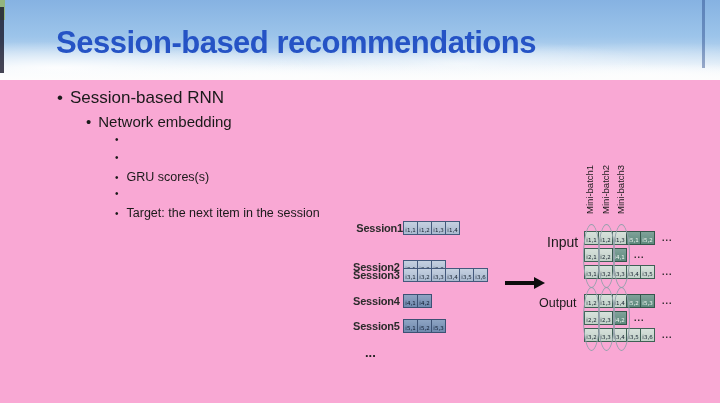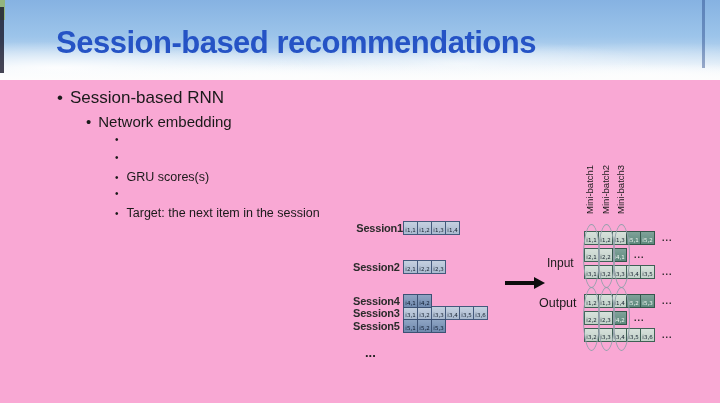--- a/index.html
+++ b/index.html
@@ -47,21 +47,21 @@
   }
   .cell.slight { background:linear-gradient(180deg,#c5d0e0,#a9b9cf); }
   .cell.sdark  { background:linear-gradient(180deg,#8ea4c3,#7089ae); border-color:#3c5174; color:#0e1a2e; }
   .cell.mlight { background:linear-gradient(180deg,#d7e1db,#c1d0c8); border-color:#3f6055; }
   .cell.mdark  { background:linear-gradient(180deg,#7fa299,#5d887c); border-color:#35564c; color:#eef4f0; }
   #sessions-more { position:absolute; left:365px; top:345px; font-size:13px; font-weight:700; color:#222; }
   
   #arrow { position:absolute; left:505px; top:281px; width:30px; height:4px; background:#0d0d0d; }
   #arrow:after { content:""; position:absolute; right:-10px; top:-4px; border-left:11px solid #0d0d0d;
     border-top:6px solid transparent; border-bottom:6px solid transparent; }
-  #input-label  { position:absolute; left:547px; top:256px; font-size:12px; color:#1a1a1a; }
+  #input-label  { position:absolute; left:547px; top:234px; font-size:14px; color:#1a1a1a; }
   #output-label { position:absolute; left:539px; top:296px; font-size:12.5px; color:#1a1a1a; }
   
   .vlabel {
     position:absolute; top:150px; height:64px; writing-mode:vertical-rl; transform:rotate(180deg);
     font-size:9.5px; color:#1a1a1a; white-space:nowrap; letter-spacing:0; line-height:12px;
   }
   
   .matrix { position:absolute; left:584px; }
   #input-matrix  { top:231px; }
   #output-matrix { top:294px; }
@@ -123,21 +123,21 @@
         </div>
       </div>
       <div class="session-row" style="top: 43px;">
         <div class="session-label">Session2</div>
         <div class="cells">
           <div class="cell slight">i2,1</div>
           <div class="cell slight">i2,2</div>
           <div class="cell slight">i2,3</div>
         </div>
       </div>
-      <div class="session-row" style="top: 51px; margin-top: 38px;">
+      <div class="session-row" style="top: 51px;">
         <div class="session-label">Session3</div>
         <div class="cells">
           <div class="cell slight">i3,1</div>
           <div class="cell slight">i3,2</div>
           <div class="cell slight">i3,3</div>
           <div class="cell slight">i3,4</div>
           <div class="cell slight">i3,5</div>
           <div class="cell slight">i3,6</div>
         </div>
       </div>

